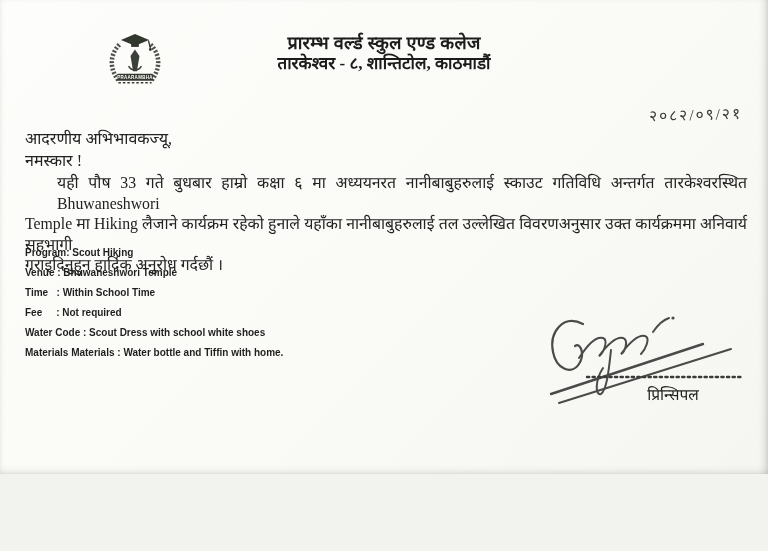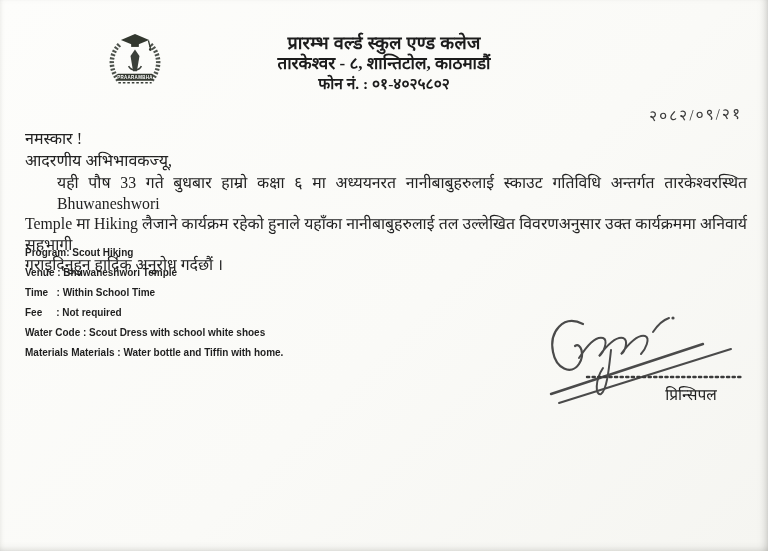--- a/index.html
+++ b/index.html
@@ -3,21 +3,21 @@
 <meta charset="utf-8">
 <style>
   html,body{margin:0;padding:0;}
   body{
     width:768px;height:551px;
     background:#f2f2ef;
     font-family:"Liberation Serif","DejaVu Serif",serif;
     overflow:hidden;
   }
   .paper{
-    position:relative;width:768px;height:551px;
+    position:relative;width:768px;height:474px;
     background:linear-gradient(135deg,#fdfdfb 0%,#fafaf7 55%,#f5f5f1 100%);
     box-shadow:inset -7px 0 9px -6px rgba(90,90,85,.35),
                inset 0 -6px 8px -6px rgba(90,90,85,.25),
                inset 4px 0 6px -5px rgba(120,120,115,.18);
     color:#262626;
   }
   
   .logo{position:absolute;left:103px;top:28px;width:64px;height:66px;}
   .header-text{
     position:absolute;left:184px;top:32px;width:400px;
@@ -47,21 +47,21 @@
   
   .details{
     position:absolute;left:25px;top:243px;
     font-family:"Liberation Sans","DejaVu Sans",sans-serif;
     font-weight:bold;font-size:10px;line-height:20px;color:#1f1f1f;
   }
   .detail-row{white-space:pre;}
   
   .signature-svg{position:absolute;left:545px;top:306px;width:205px;height:100px;}
   .signature-title{
-    position:absolute;left:624px;top:383px;width:134px;
+    position:absolute;left:606px;top:383px;width:134px;
     text-align:center;font-size:15.5px;color:#1e1e1e;
   }
 </style>
 </head>
 <body>
 
 <div class="paper">
 
   <svg class="logo" viewBox="0 0 100 100" aria-hidden="true">
     <g stroke="#3b403a" fill="none">
@@ -85,28 +85,27 @@
     <g>
       <rect x="22" y="70" width="56" height="11" rx="2" fill="#33382f"></rect>
       <text x="50" y="78.5" text-anchor="middle" font-size="7" letter-spacing="0.5" fill="#ffffff" font-family="Liberation Sans, sans-serif" font-weight="bold">PRAARAMBHA</text>
       <path d="M24,84 L76,84" stroke="#3b403a" stroke-width="2" stroke-dasharray="4,3"></path>
     </g>
   </svg>
 
   <div class="header-text">
     <div class="school-name">प्रारम्भ वर्ल्ड स्कुल एण्ड कलेज</div>
     <div class="school-address">तारकेश्वर - ८, शान्तिटोल, काठमाडौं</div>
-    <div class="school-phone">फोन नं. : ०१-४०२५८०२</div>
   </div>
 
   <div class="written-date">२०८२/०९/२१</div>
 
   <div class="salutation">
+    <span>आदरणीय अभिभावकज्यू,</span>
     <span>नमस्कार !</span>
-    <span>आदरणीय अभिभावकज्यू,</span>
   </div>
 
   <div class="body-para">
     <span class="pline justify indent">यही पौष 33 गते बुधबार हाम्रो कक्षा ६ मा अध्ययनरत नानीबाबुहरुलाई स्काउट गतिविधि अन्तर्गत तारकेश्वरस्थित Bhuwaneshwori</span>
     <span class="pline justify">Temple मा Hiking लैजाने कार्यक्रम रहेको हुनाले यहाँका नानीबाबुहरुलाई तल उल्लेखित विवरणअनुसार उक्त कार्यक्रममा अनिवार्य सहभागी</span>
     <span class="pline">गराइदिनुहुन हार्दिक अनुरोध गर्दछौं ।</span>
   </div>
 
   <div class="details">
     <div class="detail-row"><span>Program</span><span>: </span><span>Scout Hiking</span></div>

